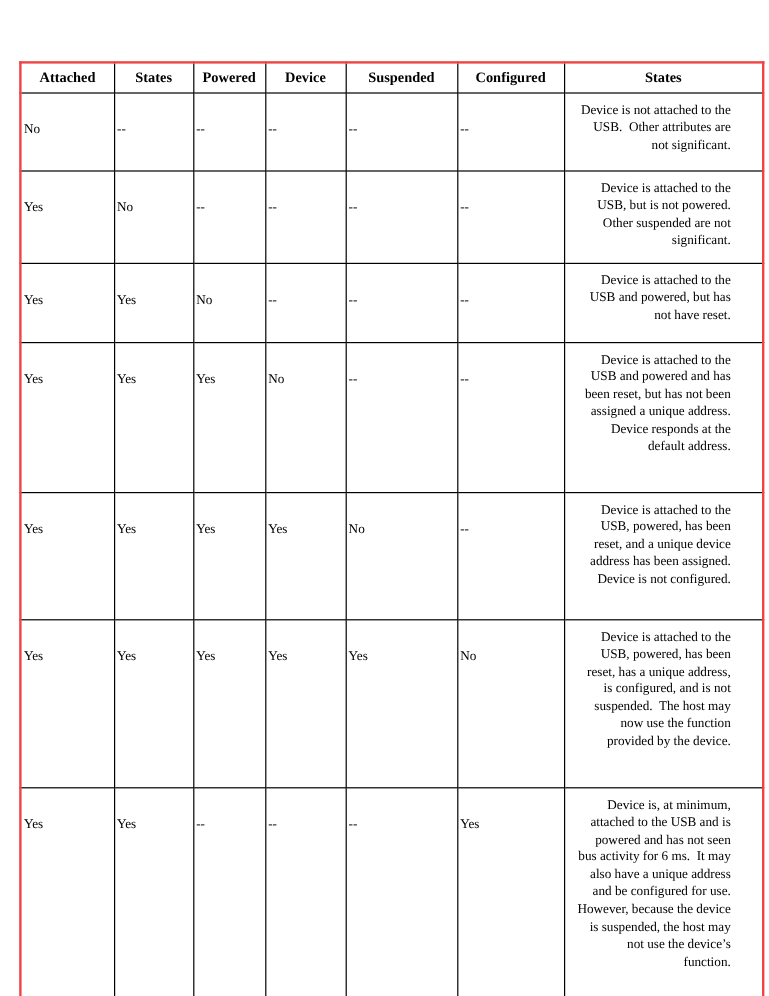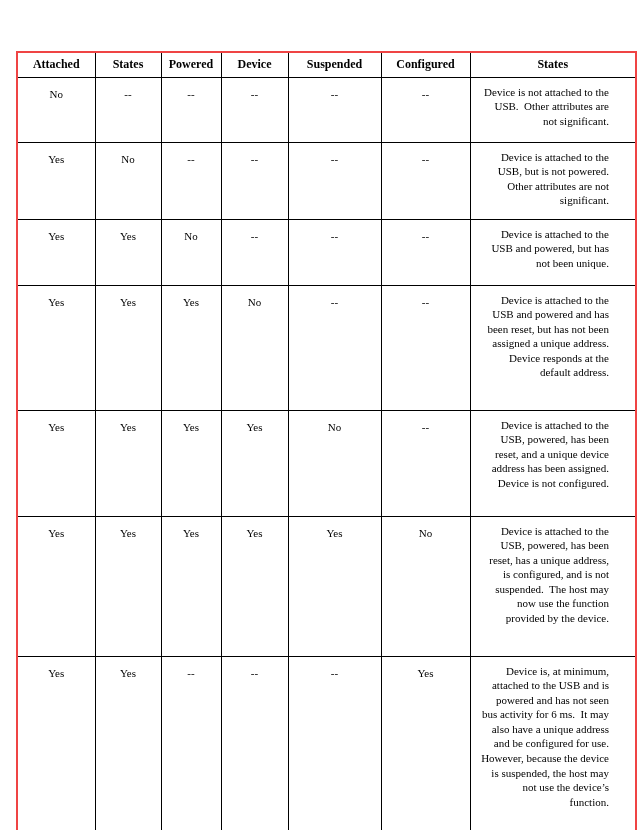--- a/index.html
+++ b/index.html
@@ -46,22 +46,21 @@
   .dstable thead tr { height: 25px; }
   .dstable th {
     font-size: 12px;
     font-weight: bold;
     text-align: center;
     vertical-align: middle;
     padding: 2px 1px;
   }
   .dstable td.val {
     font-size: 11px;
-    text-align: center;
-    padding: 9px 2px 2px 2px;
+    padding: 23px 2px 2px 2px;
     line-height: 14.6px;
   }
   .dstable td.state {
     font-size: 11px;
     text-align: right;
     padding: 7px 26px 4px 10px;
     line-height: 14.6px;
     white-space: pre-wrap;
   }
   .dstable tbody tr:nth-child(1) { height: 65px; }
@@ -109,30 +108,30 @@
         <td class="val">--</td>
         <td class="state">Device is not attached to the USB.  Other attributes are not significant.</td>
       </tr>
       <tr>
         <td class="val">Yes</td>
         <td class="val">No</td>
         <td class="val">--</td>
         <td class="val">--</td>
         <td class="val">--</td>
         <td class="val">--</td>
-        <td class="state">Device is attached to the USB, but is not powered.  Other attributes are not significant.</td>
+        <td class="state">Device is attached to the USB, but is not powered.  Other suspended are not significant.</td>
       </tr>
       <tr>
         <td class="val">Yes</td>
         <td class="val">Yes</td>
         <td class="val">No</td>
         <td class="val">--</td>
         <td class="val">--</td>
         <td class="val">--</td>
-        <td class="state">Device is attached to the USB and powered, but has not been unique.</td>
+        <td class="state">Device is attached to the USB and powered, but has not have reset.</td>
       </tr>
       <tr>
         <td class="val">Yes</td>
         <td class="val">Yes</td>
         <td class="val">Yes</td>
         <td class="val">No</td>
         <td class="val">--</td>
         <td class="val">--</td>
         <td class="state">Device is attached to the USB and powered and has been reset, but has not been assigned a unique address.  Device responds at the default address.</td>
       </tr>

